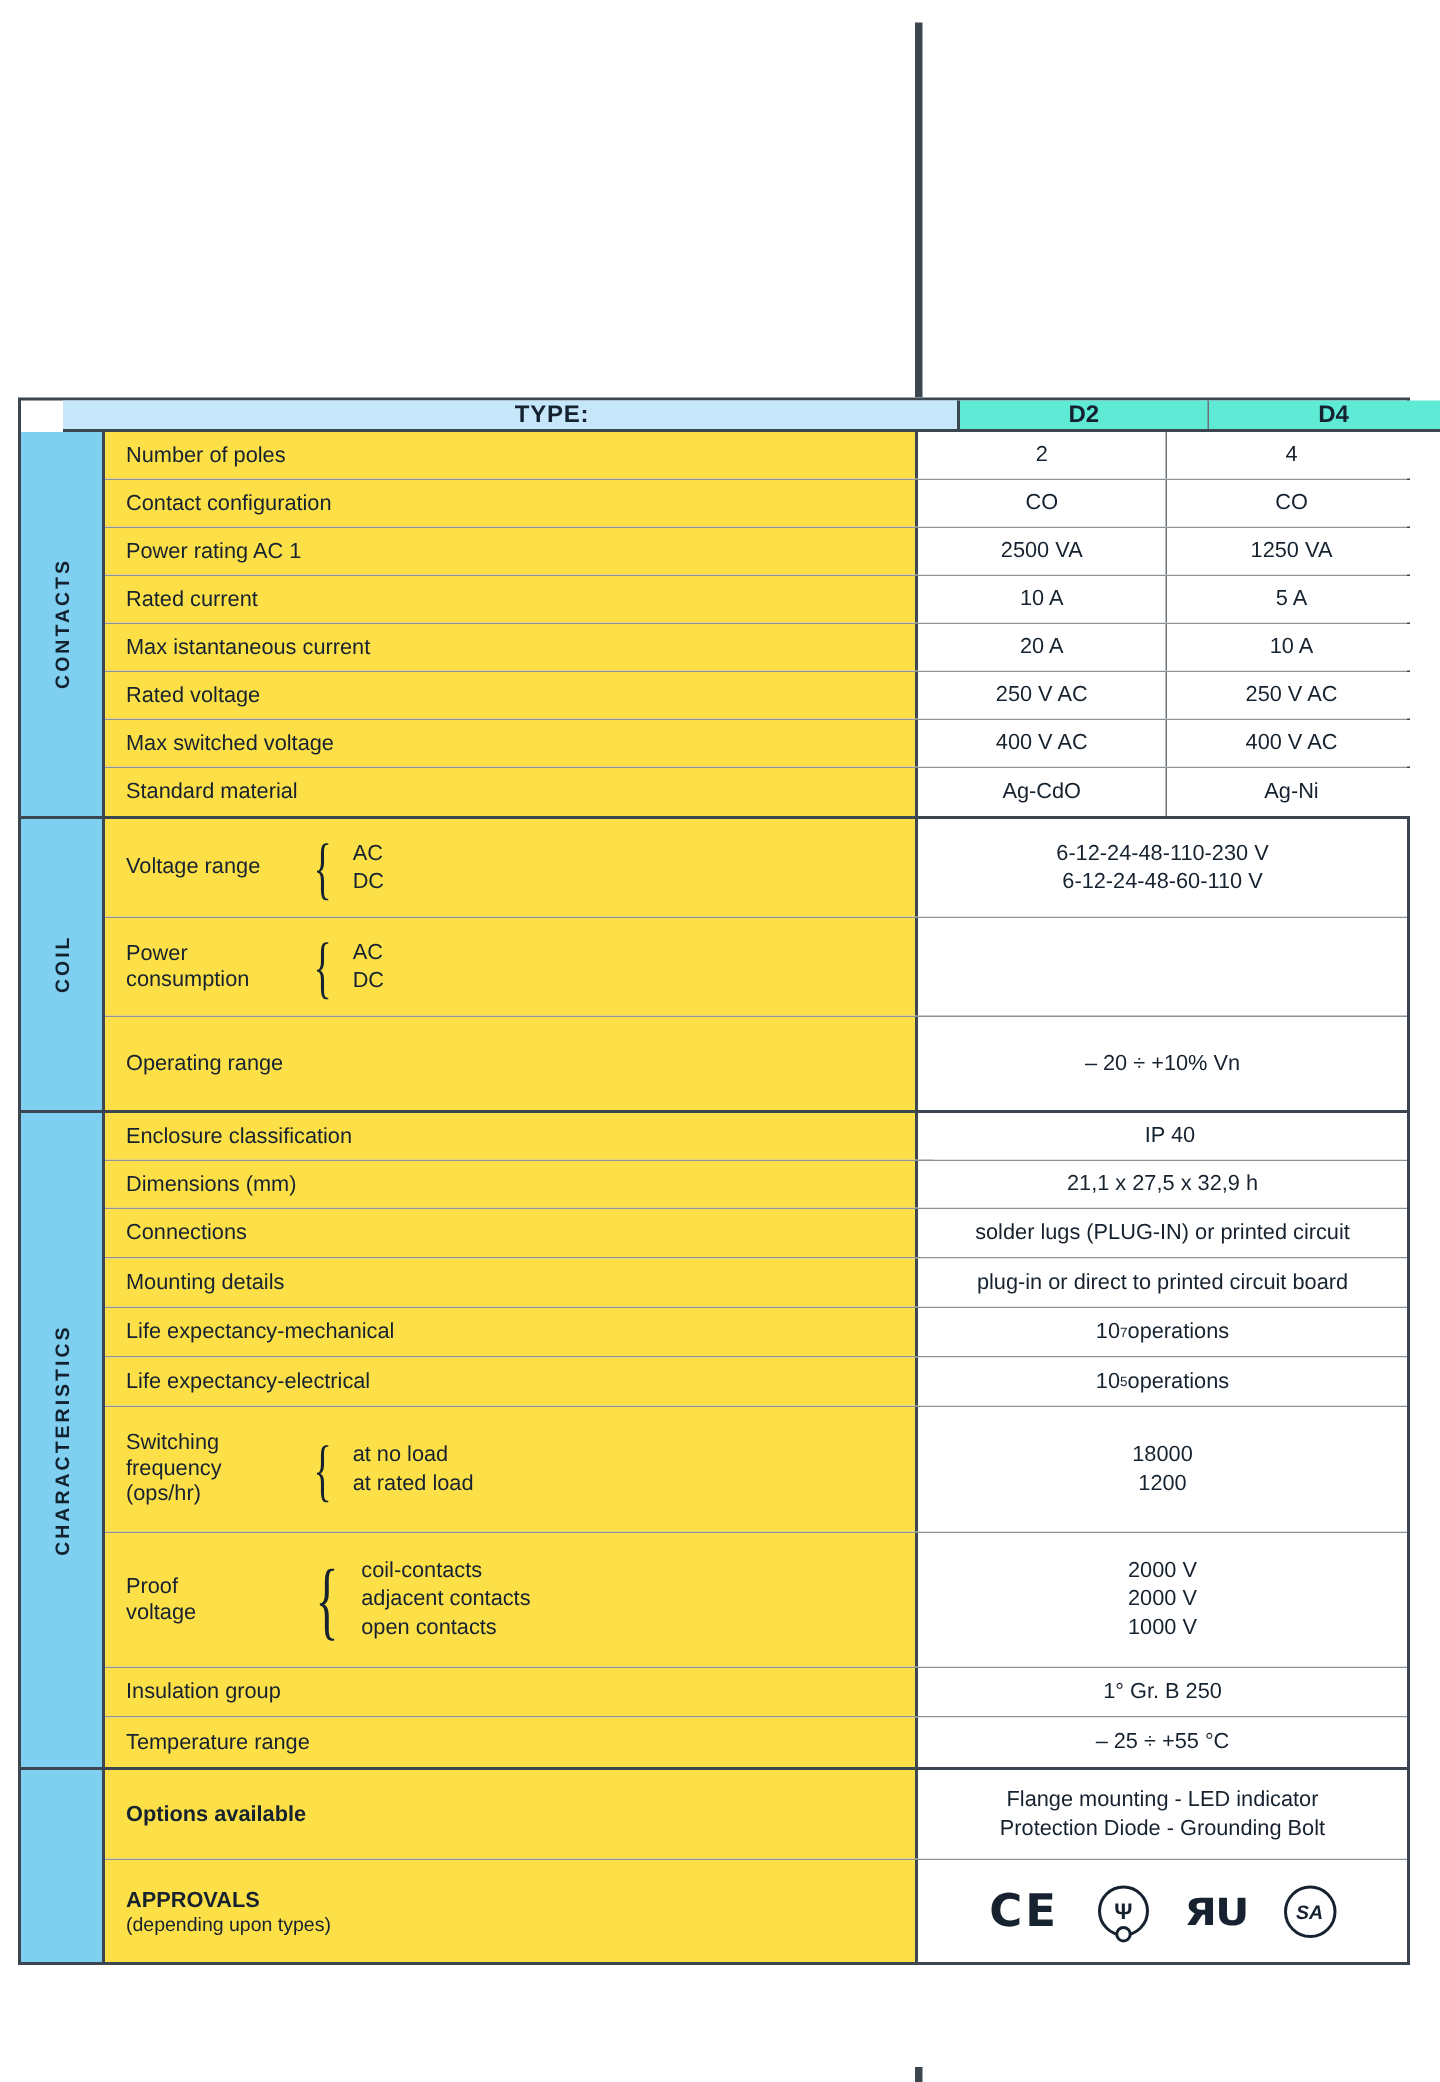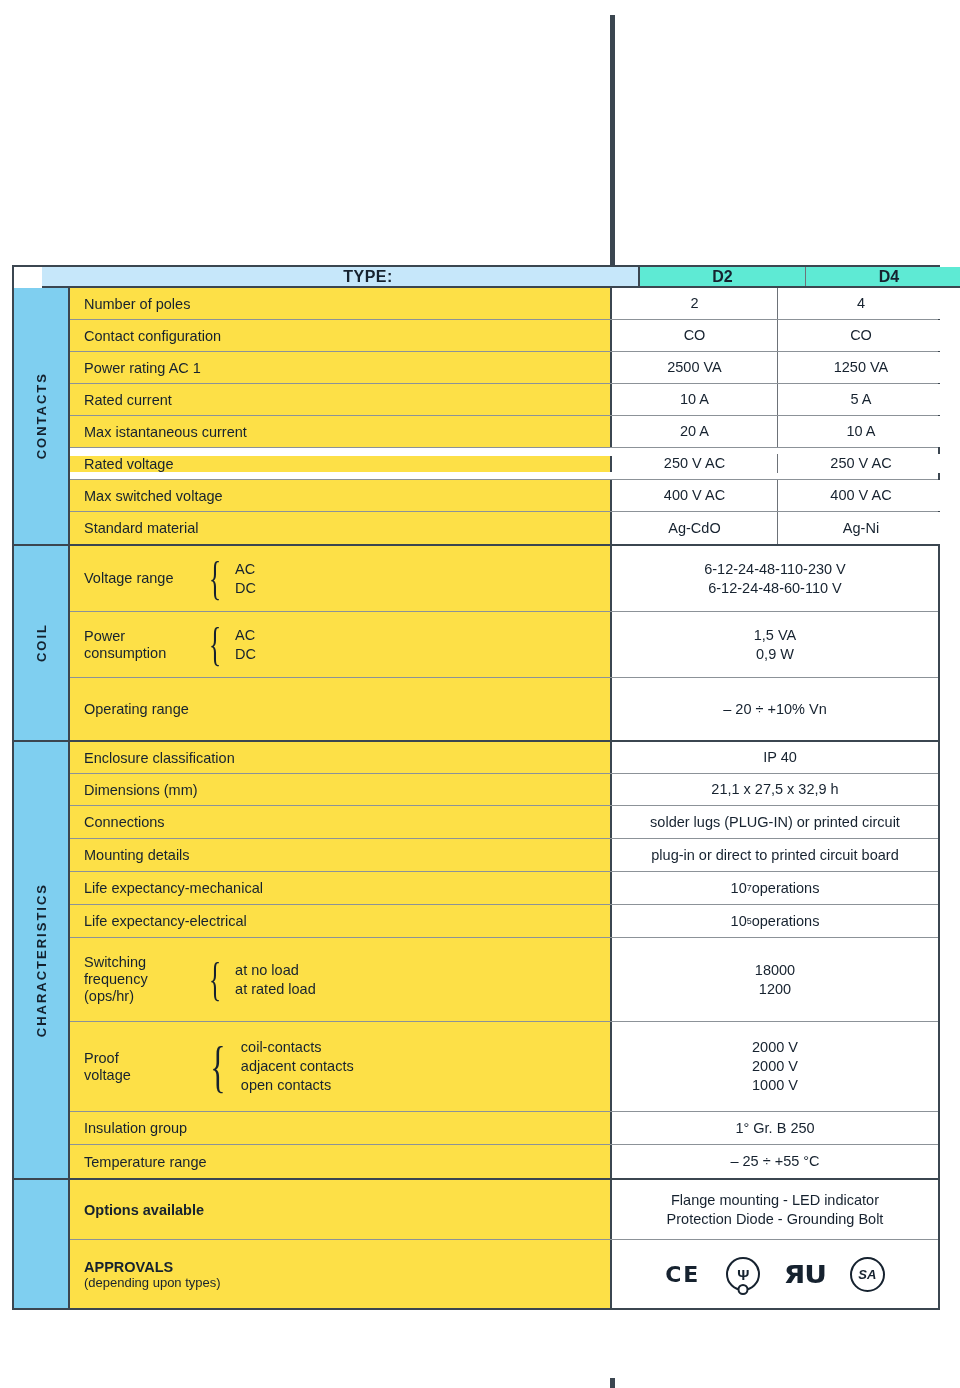--- a/index.html
+++ b/index.html
@@ -164,21 +164,21 @@
 
   
   .marks {
     display: flex;
     align-items: center;
     justify-content: center;
     gap: 26px;
     width: 100%;
   }
   .mk { color: #16222f; display: flex; align-items: center; }
-  .ce { font-size: 22px; font-weight: bold; letter-spacing: 2px; font-family: "DejaVu Sans", sans-serif; text-align: right; }
+  .ce { font-size: 30px; font-weight: bold; letter-spacing: 2px; font-family: "DejaVu Sans", sans-serif; text-align: right; }
   .vde {
     width: 30px; height: 30px;
     border: 2.5px solid #16222f;
     border-radius: 50%;
     position: relative;
     display: flex; align-items: center; justify-content: center;
     font-size: 15px; font-weight: bold;
   }
   .vde::after {
     content: "";
@@ -260,21 +260,21 @@
       <div class="row" style="height:32px;">
         <div class="cell-name">Rated current</div>
         <div class="cell-val split">10 A</div>
         <div class="cell-val split last">5 A</div>
       </div>
       <div class="row" style="height:32px;">
         <div class="cell-name">Max istantaneous current</div>
         <div class="cell-val split">20 A</div>
         <div class="cell-val split last">10 A</div>
       </div>
-      <div class="row" style="height:32px;align-items:center;">
+      <div class="row" style="height:32px;">
         <div class="cell-name">Rated voltage</div>
         <div class="cell-val split">250 V AC</div>
         <div class="cell-val split last">250 V AC</div>
       </div>
       <div class="row" style="height:32px;">
         <div class="cell-name">Max switched voltage</div>
         <div class="cell-val split">400 V AC</div>
         <div class="cell-val split last">400 V AC</div>
       </div>
       <div class="row" style="height:32px;">
@@ -314,26 +314,20 @@
         <div class="cell-name">
           <div class="braced">
             <div class="lbl">Power consumption</div>
             <div class="brace">{</div>
             <div class="items">
               <div>AC</div>
               <div>DC</div>
             </div>
           </div>
         </div>
-        <div class="cell-val">
-          <div>
-            <div>1,5 VA</div>
-            <div>0,9 W</div>
-          </div>
-        </div>
       </div>
 
       <div class="row" style="height:62px;">
         <div class="cell-name">Operating range</div>
         <div class="cell-val">– 20 ÷ +10% Vn</div>
       </div>
 
     </div>
   </div>
 

